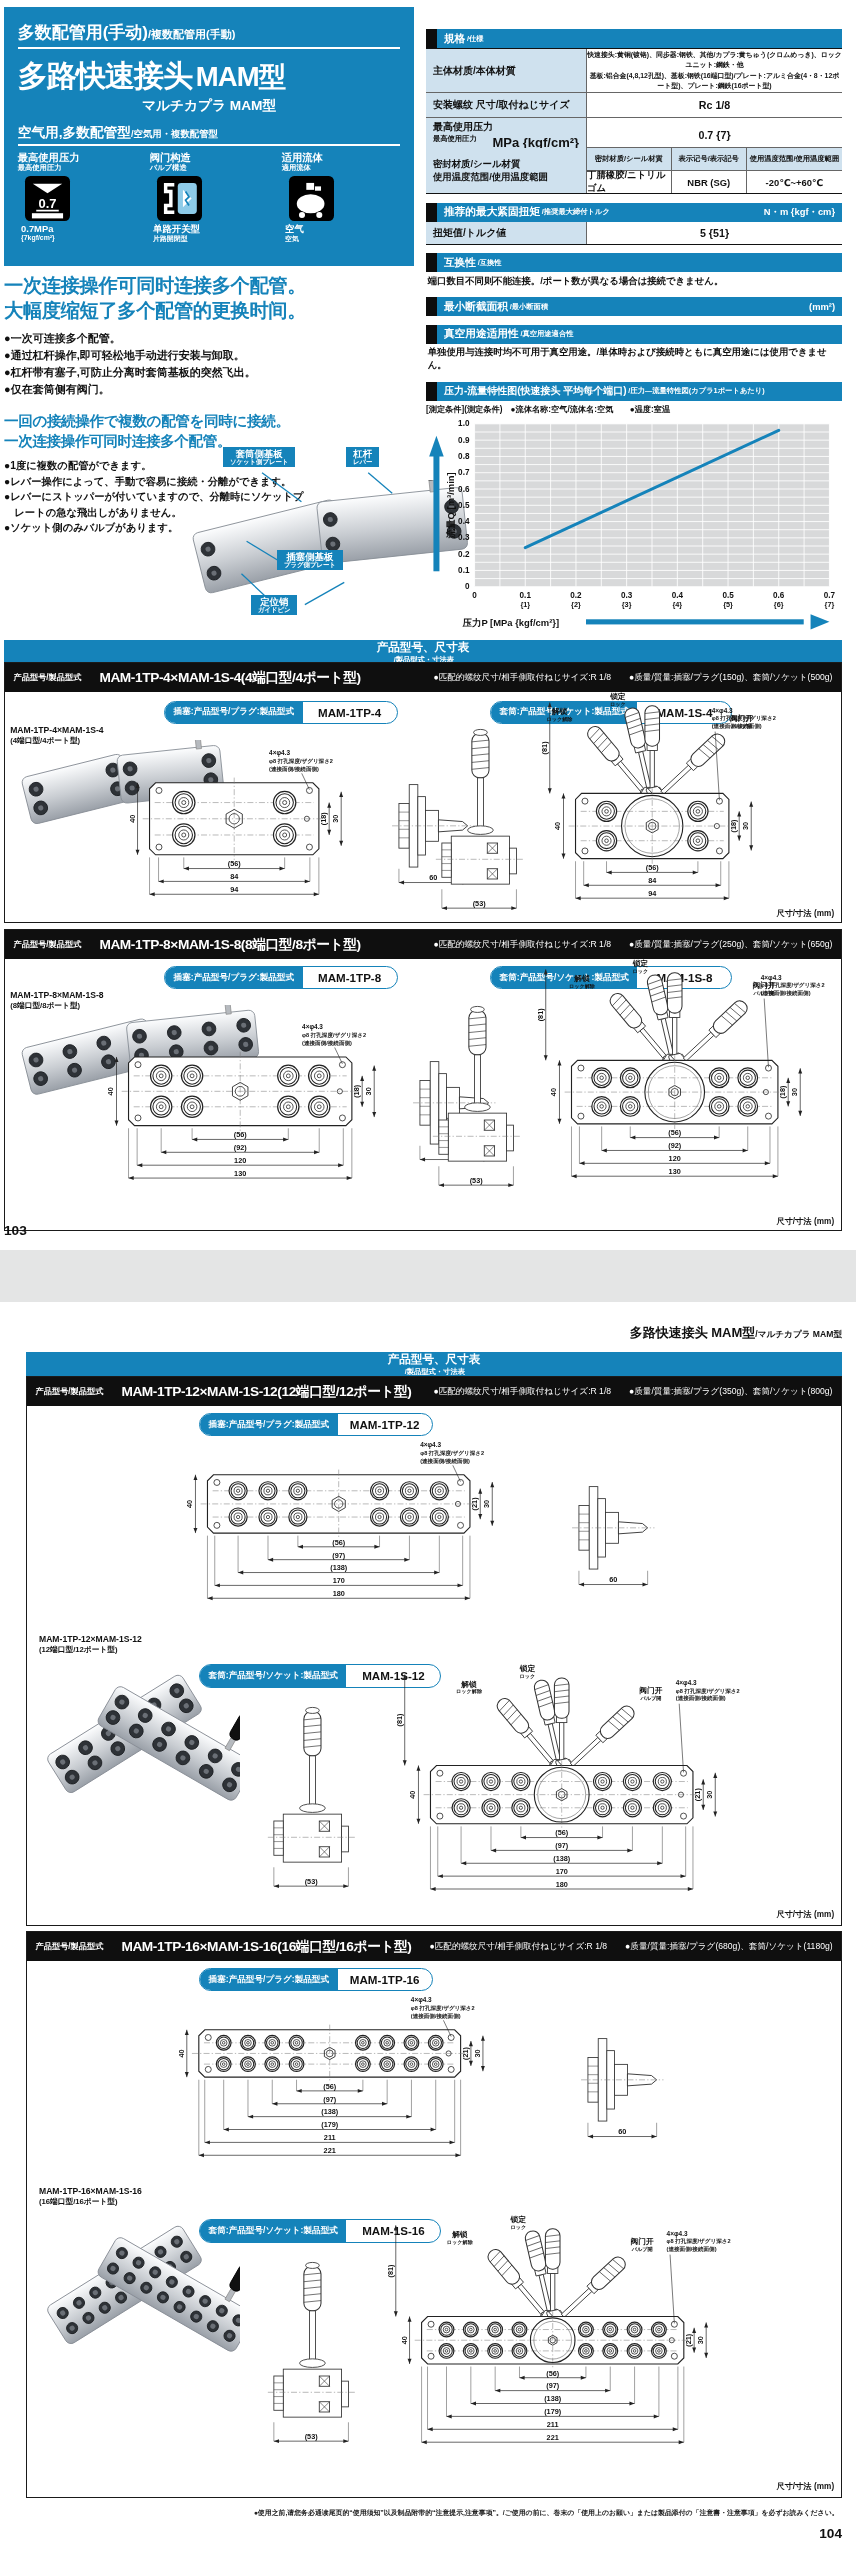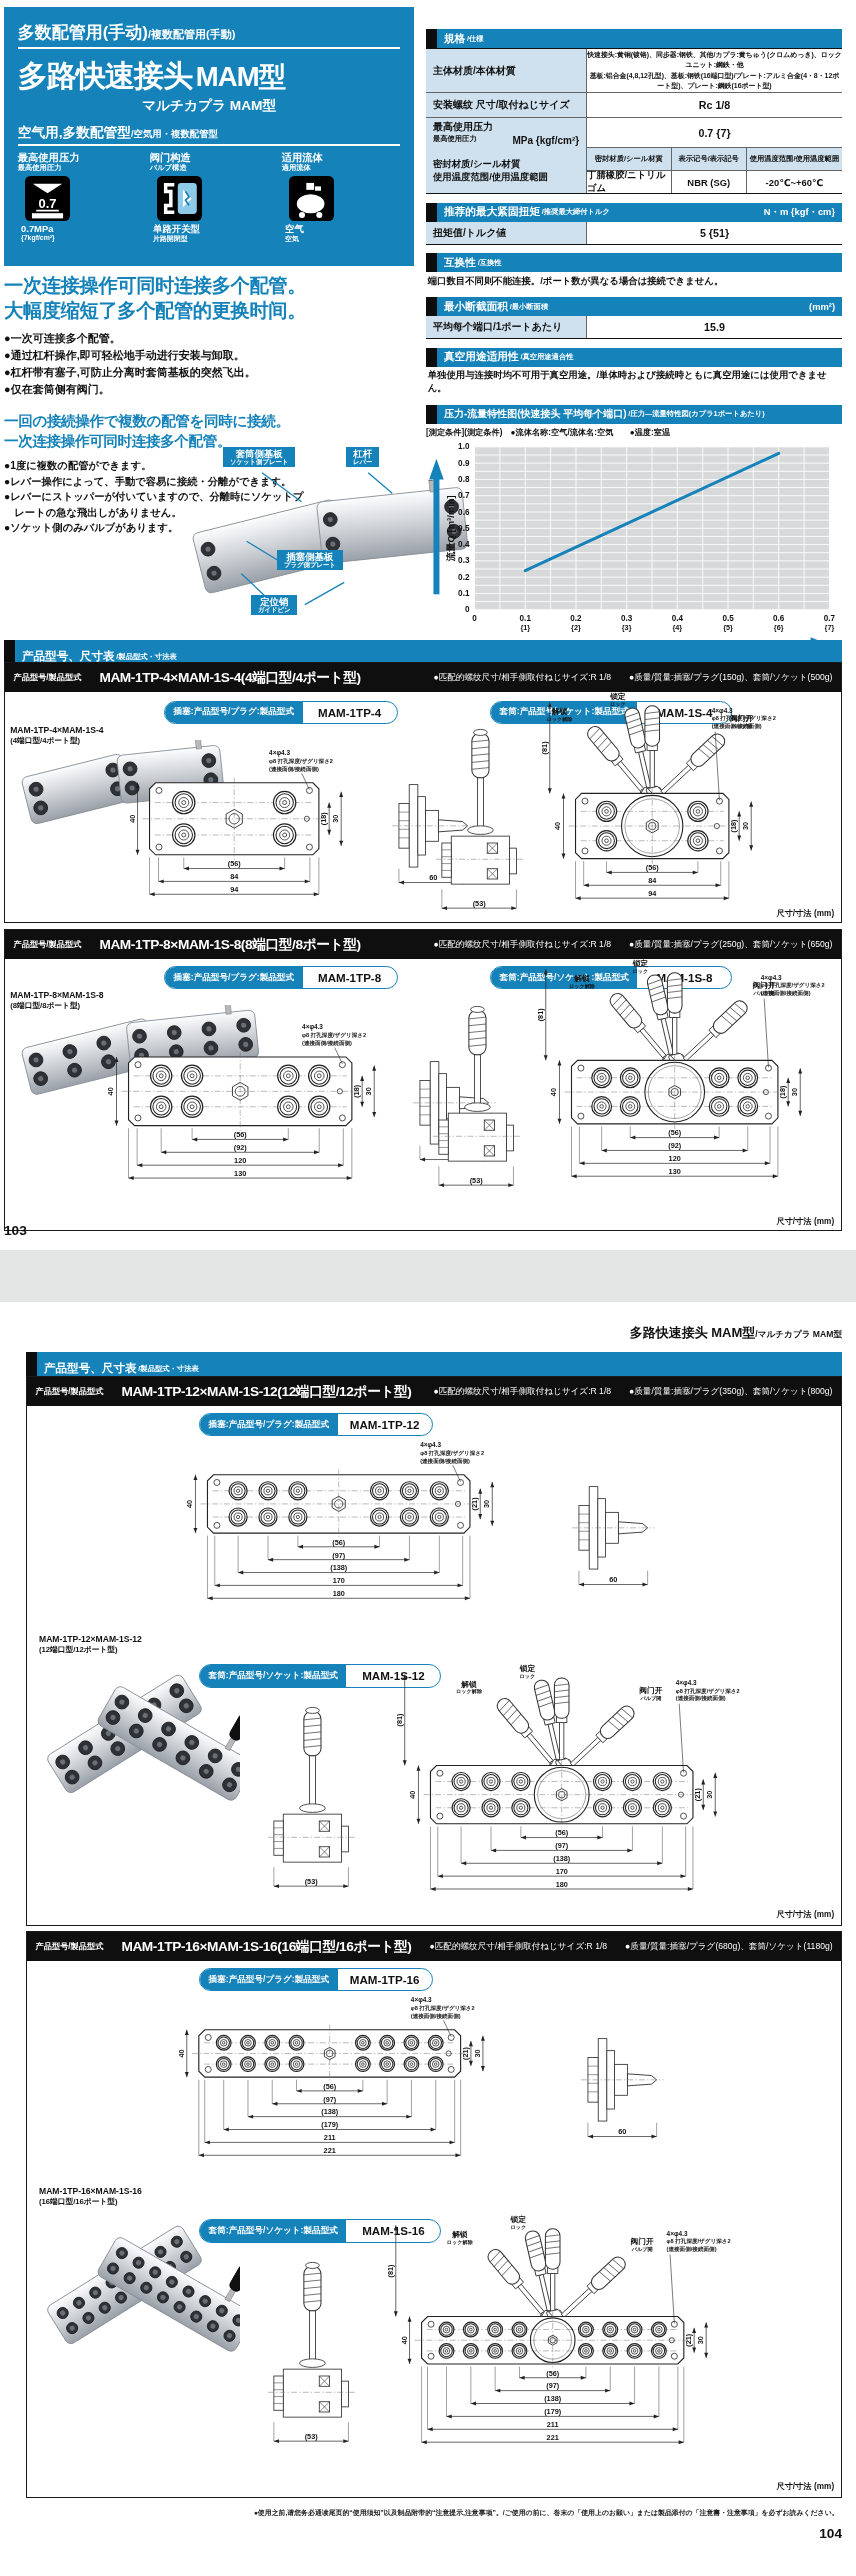--- a/index.html
+++ b/index.html
@@ -51,35 +51,35 @@
   .band .cn{font-size:10.7px;font-weight:bold;white-space:nowrap;}
   .band .jp{font-size:7.3px;font-weight:bold;margin-left:1.7px;white-space:nowrap;}
   .band .unit{margin-left:auto;margin-right:6.9px;font-size:9.4px;font-weight:bold;}
   .spec{border-top:1.7px solid #111;border-bottom:1.7px solid #111;}
   .srow{display:grid;grid-template-columns:161px 1fr;border-bottom:0.9px solid #666;}
   .srow:last-child{border-bottom:none;}
   .slabel{background:var(--cell);border-right:0.9px solid #666;padding:1.7px 6.9px;font-weight:bold;font-size:10px;display:flex;flex-direction:column;justify-content:center;}
   .sval{display:flex;flex-direction:column;align-items:center;justify-content:center;font-size:10.7px;font-weight:600;}
   .tiny{font-size:6.9px;font-weight:600;line-height:1.5;text-align:center;}
   .lab-sub{font-size:7.3px;font-weight:bold;}
-  .lab-unit{align-self:flex-end;font-size:10px;font-weight:bold;margin-top:-8.6px;}
+  .lab-unit{align-self:flex-end;font-size:13px;font-weight:bold;margin-top:-8.6px;}
   .sealgrid{display:grid;grid-template-columns:1fr 0.9fr 1.15fr;width:100%;}
   .sealgrid div{display:flex;align-items:center;justify-content:center;border-left:0.9px solid #666;height:22px;}
   .sealgrid div:nth-child(3n+1){border-left:none;}
   .seal-h{background:var(--cell);font-size:7.3px;font-weight:bold;border-bottom:0.9px solid #666;}
   .seal-v{font-size:9.4px;font-weight:600;}
   .mini-table{border-bottom:1.7px solid #111;display:grid;grid-template-columns:161px 1fr;}
   .mini-table .slabel{border-right:0.9px solid #666;}
   .mini-table .sval{height:22px;}
   .note-line{font-size:9.4px;font-weight:bold;padding:2.6px 1.7px;}
   .cond{font-size:8.2px;font-weight:bold;margin:3.4px 0 1.7px 0;}
   .m10{margin-top:8.6px;} .m8{margin-top:6.9px;}
 
   
-  .sizes-band{height:33px;}
+  .sizes-band{height:33px;flex-direction:column;}
   .sec{position:absolute;border:1.7px solid #1a1a1a;background:#fff;box-sizing:border-box;}
   .sec-head{display:flex;align-items:center;gap:18px;padding:0 8.6px;background:#0f0f0f;color:#fff;height:29px;}
   .sh-prefix{font-size:8.2px;font-weight:bold;white-space:nowrap;}
   .sh-model{font-size:13.7px;font-weight:800;white-space:nowrap;margin-right:auto;letter-spacing:-0.4px;}
   .sh-thread,.sh-mass{font-size:8.6px;font-weight:normal;white-space:nowrap;}
   .sec-body{position:relative;}
   .pill{position:absolute;display:inline-flex;align-items:stretch;border:1.7px solid var(--blue);border-radius:13px;overflow:hidden;background:#fff;height:21.5px;}
   .pill .pl{background:var(--blue);color:#fff;font-size:8.6px;font-weight:bold;display:flex;align-items:center;padding:0 8.6px;white-space:nowrap;}
   .pill .pm{width:94px;display:flex;align-items:center;justify-content:center;font-size:11.6px;font-weight:800;color:#111;}
   .ph-label{position:absolute;font-size:8.6px;font-weight:bold;line-height:1.25;}
@@ -304,24 +304,20 @@
           <span class="jp">/互換性</span>
         </div>
     <div class="note-line">端口数目不同则不能连接。/ポート数が異なる場合は接続できません。</div>
 
     <div class="band m8">
           <span class="mk"></span>
           <span class="cn">最小断截面积</span>
           <span class="jp">/最小断面積</span>
           <span class="unit">(mm²)</span>
         </div>
-    <div class="mini-table">
-      <div class="slabel">平均每个端口/1ポートあたり</div>
-      <div class="sval">15.9</div>
-    </div>
 
     <div class="band m10">
           <span class="mk"></span>
           <span class="cn">真空用途适用性</span>
           <span class="jp">/真空用途適合性</span>
         </div>
     <div class="note-line">单独使用与连接时均不可用于真空用途。/単体時および接続時ともに真空用途には使用できません。</div>
 
     <div class="band m8">
           <span class="mk"></span>

